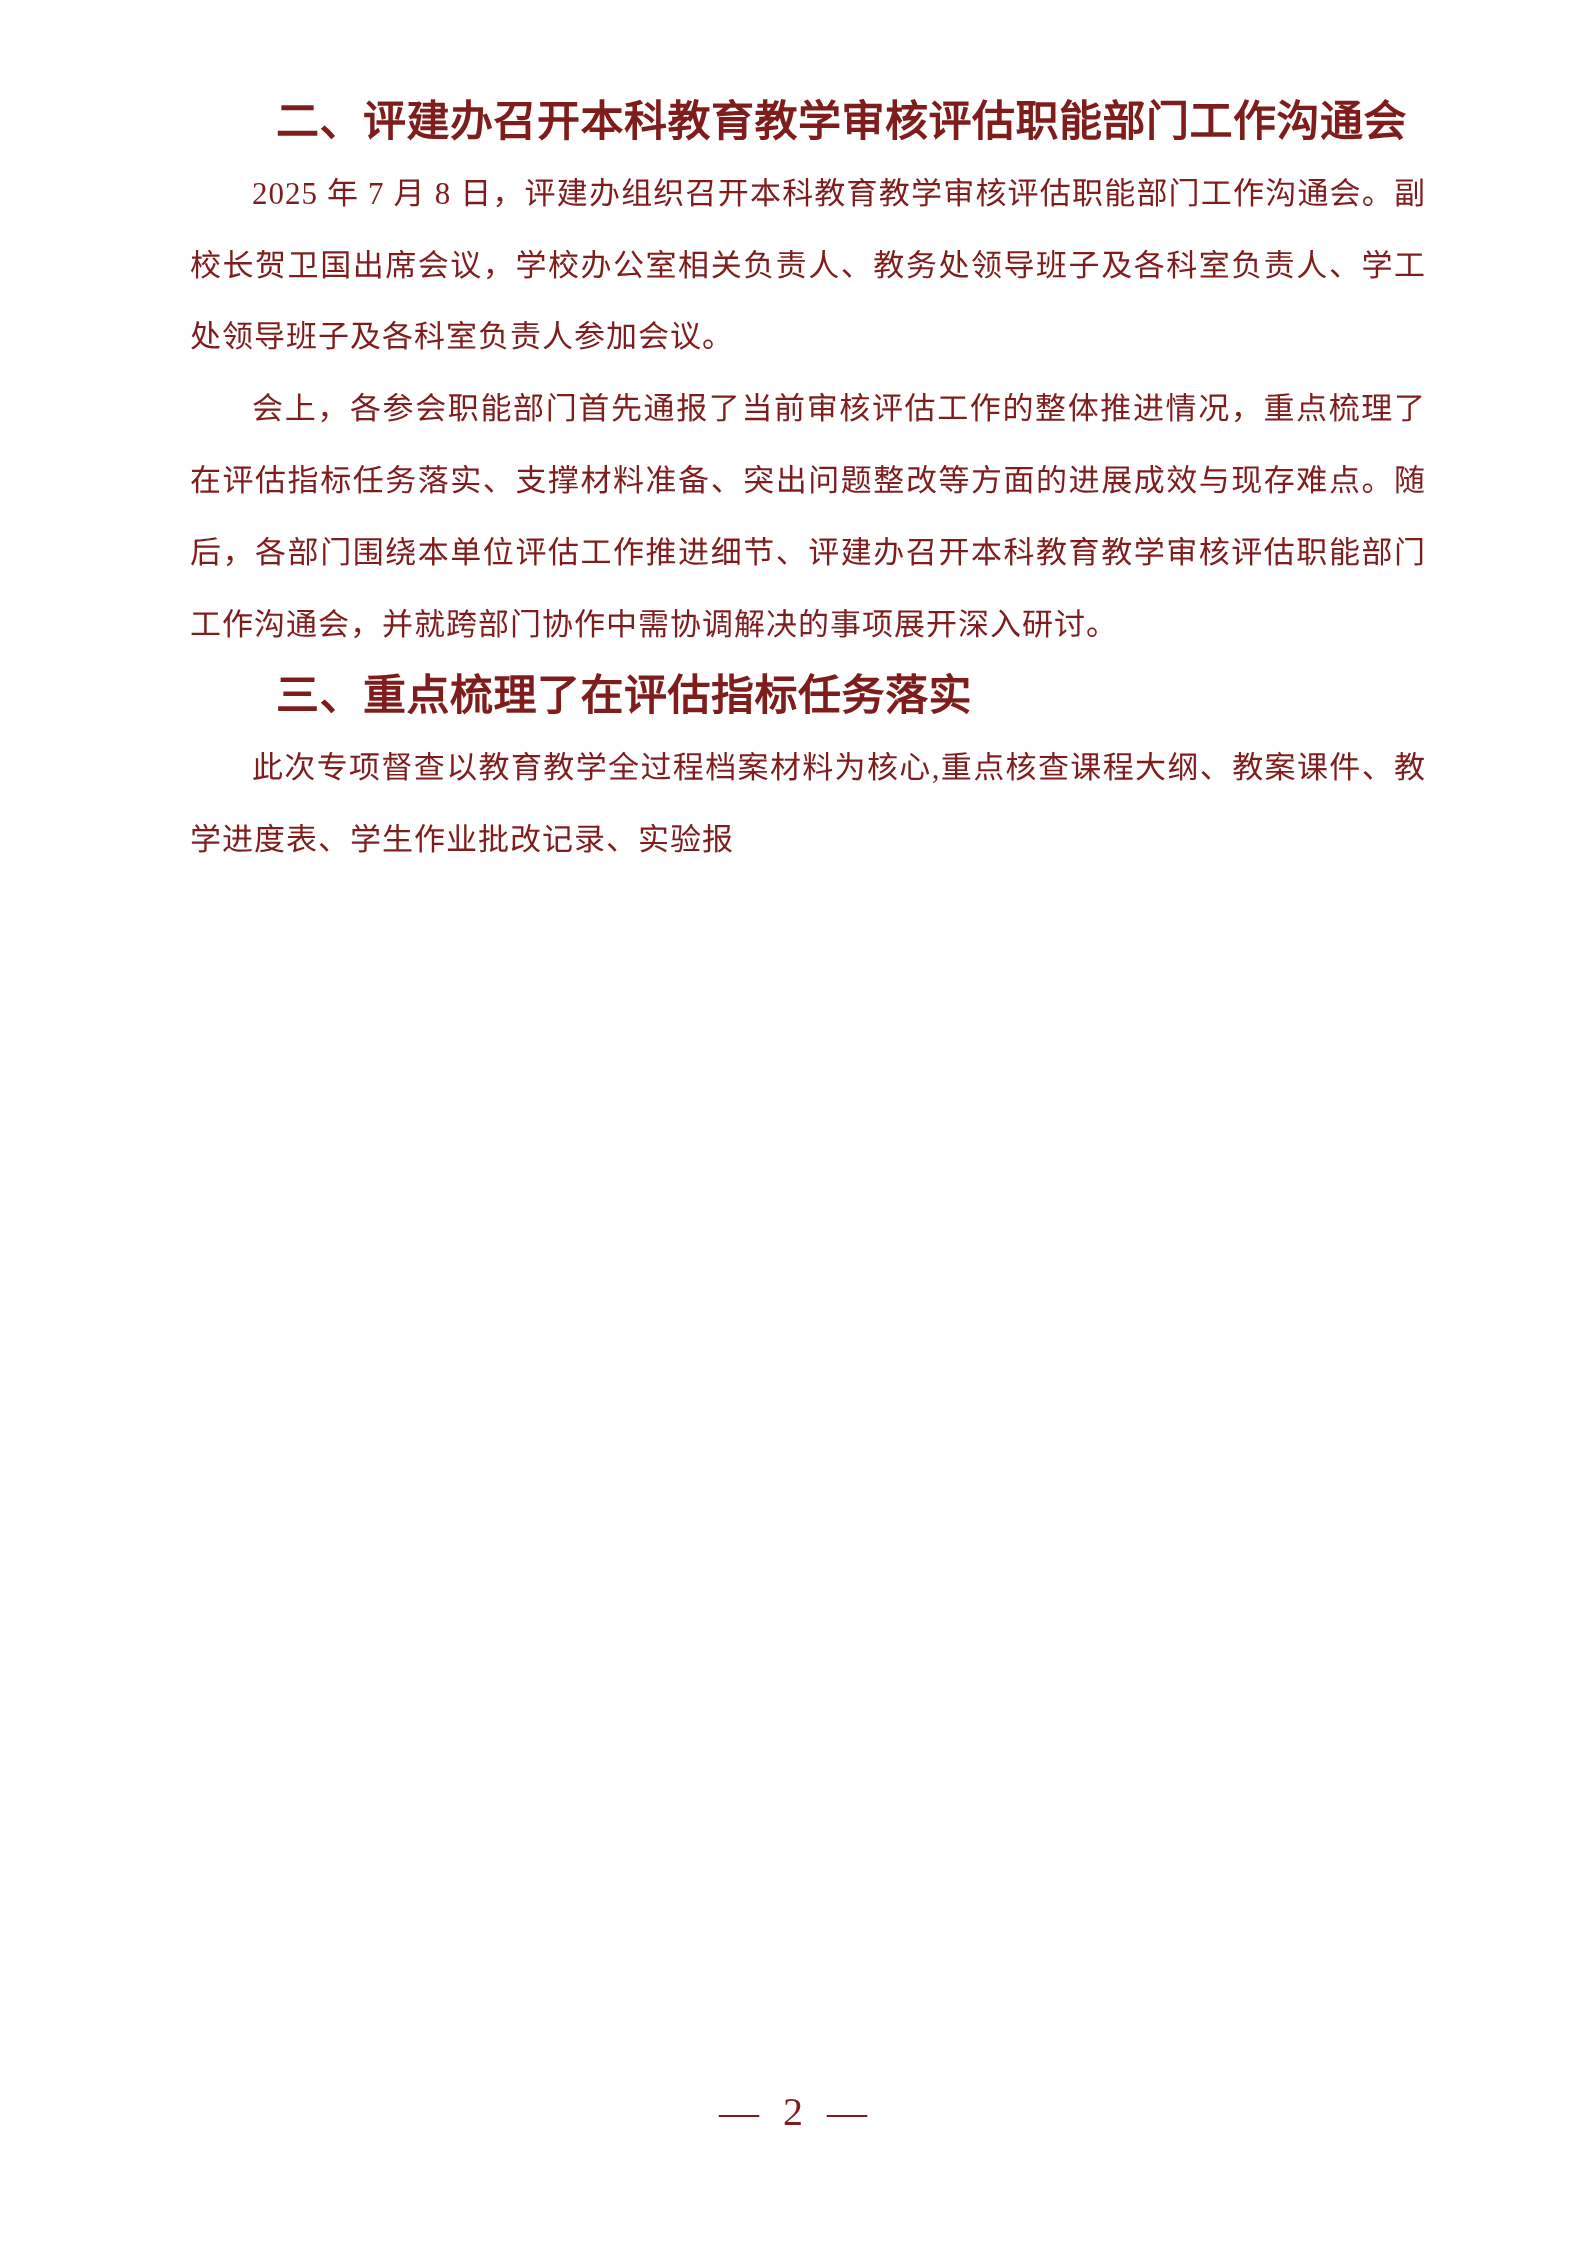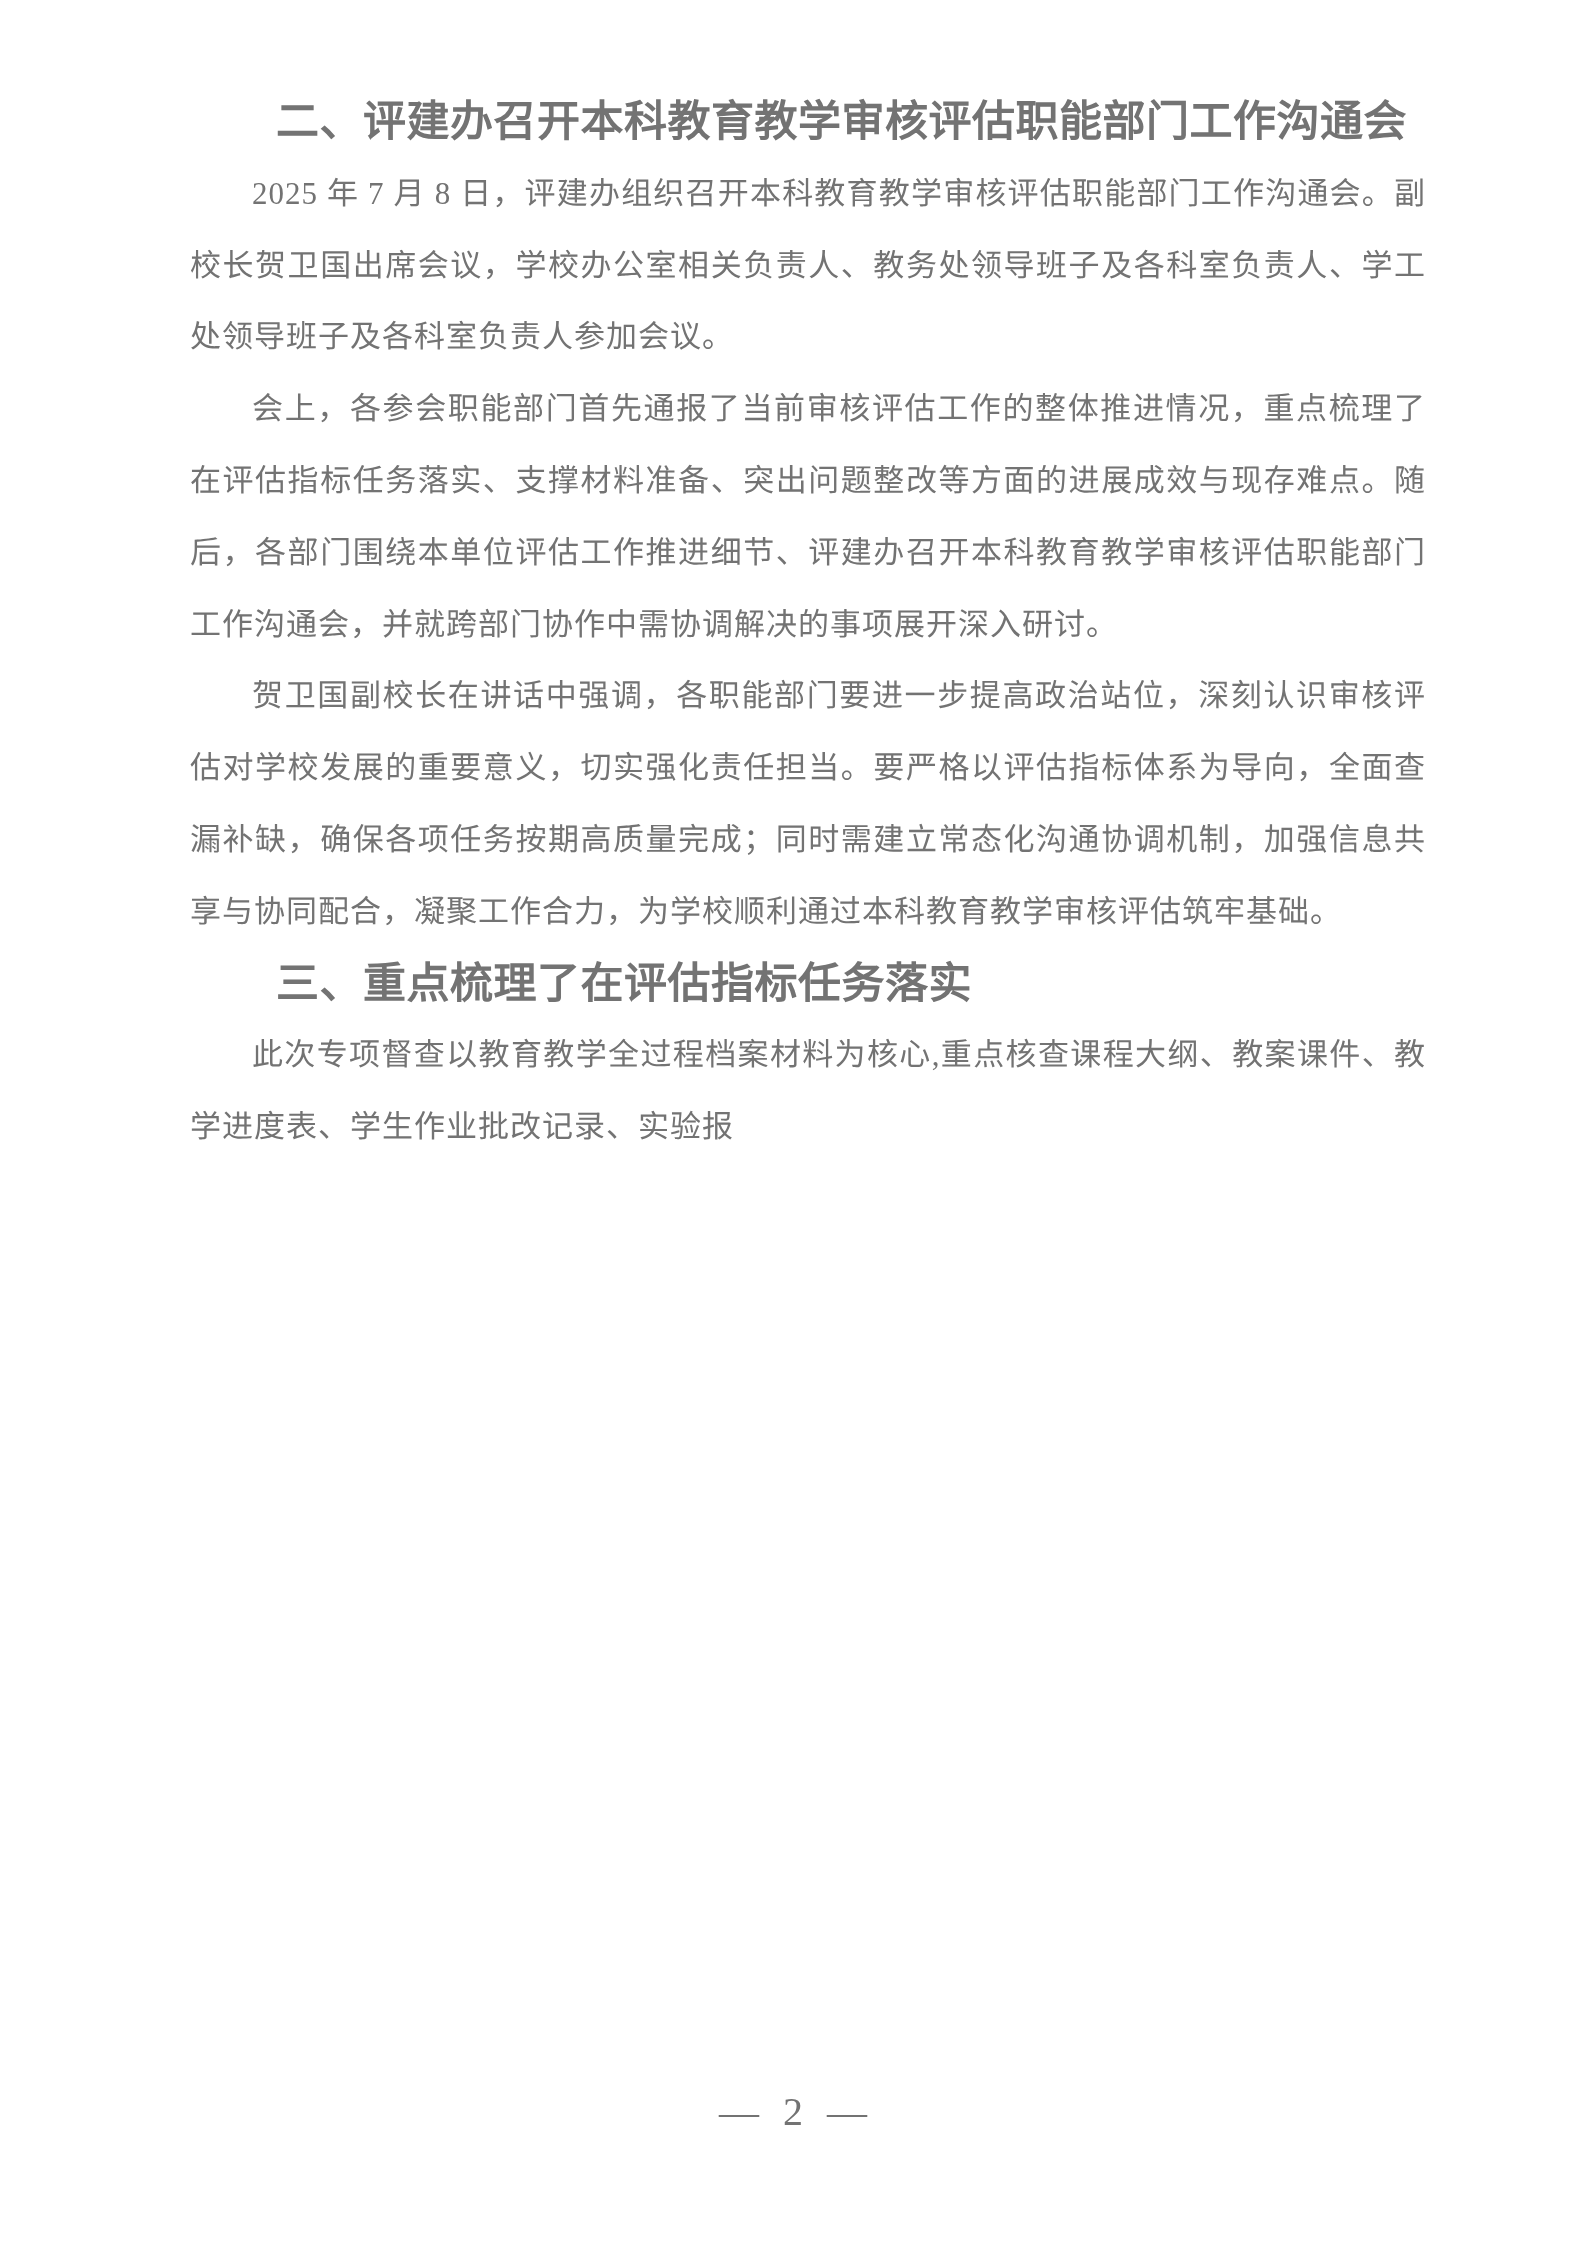--- a/index.html
+++ b/index.html
@@ -6,21 +6,21 @@
   html, body {
     margin: 0;
     padding: 0;
     background: #ffffff;
   }
   .page {
     position: relative;
     width: 1587px;
     height: 2245px;
     background: #ffffff;
-    color: #737373;
+    color: #7f1d1d;
     overflow: hidden;
     font-family: "Liberation Serif", "DejaVu Serif", serif;
   }
   .content {
     position: absolute;
     left: 190px;
     top: 86px;
     width: 1236px;
   }
   .sec-heading {
@@ -57,19 +57,18 @@
   }
 </style>
 </head>
 <body>
 
 <div class="page">
   <main class="content">
     <h2 class="sec-heading">二、评建办召开本科教育教学审核评估职能部门工作沟通会</h2>
     <p class="body-para">2025 年 7 月 8 日，评建办组织召开本科教育教学审核评估职能部门工作沟通会。副校长贺卫国出席会议，学校办公室相关负责人、教务处领导班子及各科室负责人、学工处领导班子及各科室负责人参加会议。</p>
     <p class="body-para">会上，各参会职能部门首先通报了当前审核评估工作的整体推进情况，重点梳理了在评估指标任务落实、支撑材料准备、突出问题整改等方面的进展成效与现存难点。随后，各部门围绕本单位评估工作推进细节、评建办召开本科教育教学审核评估职能部门工作沟通会，并就跨部门协作中需协调解决的事项展开深入研讨。</p>
-    <p class="body-para">贺卫国副校长在讲话中强调，各职能部门要进一步提高政治站位，深刻认识审核评估对学校发展的重要意义，切实强化责任担当。要严格以评估指标体系为导向，全面查漏补缺，确保各项任务按期高质量完成；同时需建立常态化沟通协调机制，加强信息共享与协同配合，凝聚工作合力，为学校顺利通过本科教育教学审核评估筑牢基础。</p>
     <h2 class="sec-heading">三、重点梳理了在评估指标任务落实</h2>
     <p class="body-para">此次专项督查以教育教学全过程档案材料为核心,重点核查课程大纲、教案课件、教学进度表、学生作业批改记录、实验报</p>
   </main>
 
   <footer class="page-footer">— 2 —</footer>
 </div>
 
 </body></html>

